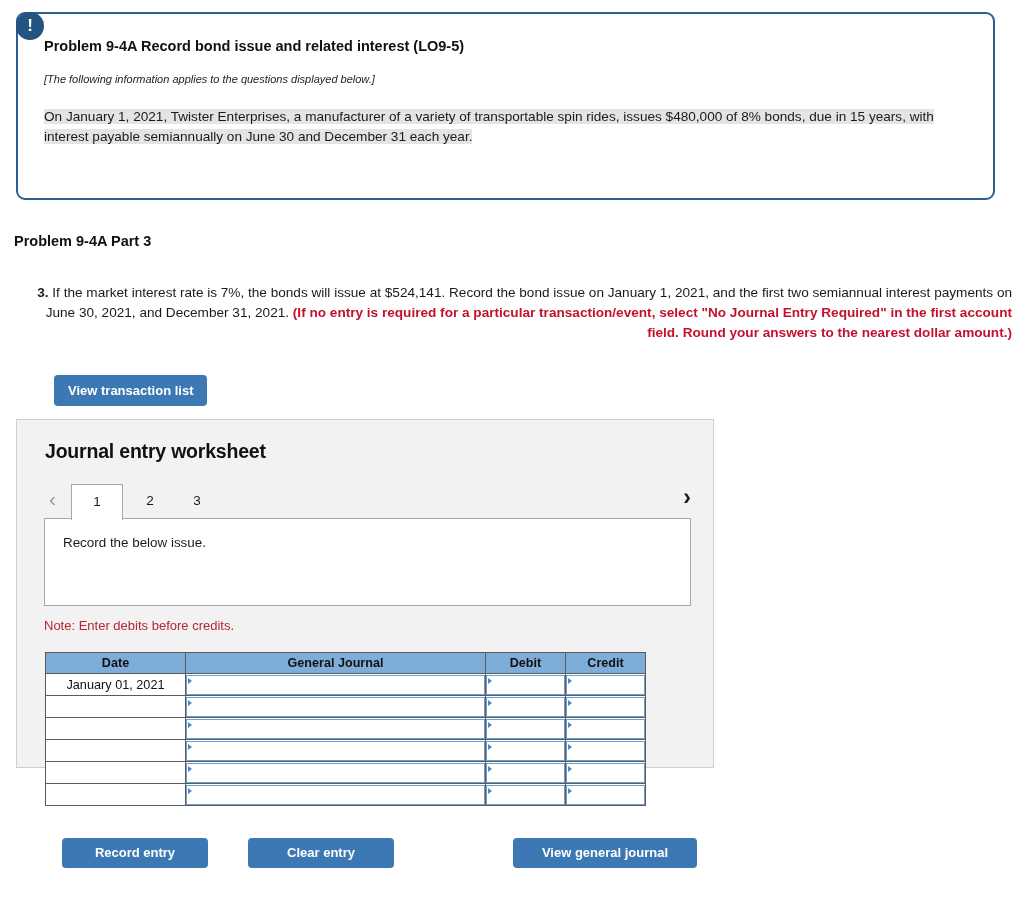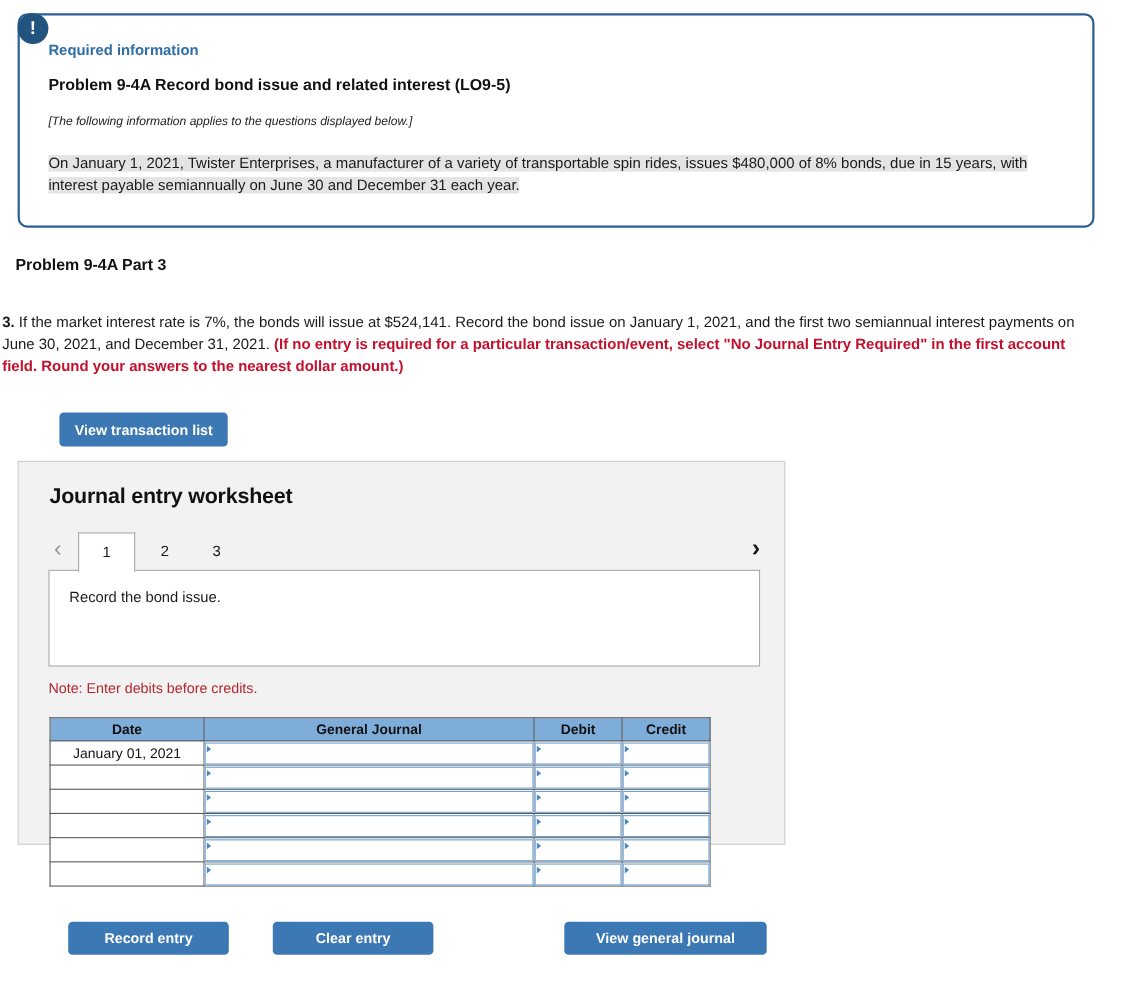--- a/index.html
+++ b/index.html
@@ -59,25 +59,26 @@
     max-width: 895px;
   }
   .highlight-para span { background: #e4e4e4; }
 
   
   .part-heading {
     position: absolute; left: 14px; top: 233px;
     font-weight: bold; font-size: 14.5px; color: #111111;
   }
   .question {
-    position: absolute; left: 2px; top: 283px;
+    position: absolute; left: 16px; top: 283px;
     width: 996px;
     font-size: 13.6px;
     line-height: 1.47;
     color: #1a1a1a;
+    text-align: right;
   }
   .question b.num { font-weight: bold; }
   .question .redbold { color: #c3112d; font-weight: bold; }
 
   
   .btn {
     background: #3c78b4;
     color: #ffffff;
     border: none;
     border-radius: 4px;
@@ -231,21 +232,20 @@
   .btn-record { position: absolute; left: 45px; top: 418px; width: 146px; }
   .btn-clear  { position: absolute; left: 231px; top: 418px; width: 146px; }
   .btn-viewgj { position: absolute; left: 496px; top: 418px; width: 184px; }
 </style>
 </head>
 <body>
 
 <div class="alert-wrap">
   <div class="alert-icon">!</div>
   <div class="alert-box">
-    <div class="req-label">Required information</div>
     <div class="prob-title">Problem 9-4A Record bond issue and related interest (LO9-5)</div>
     <div class="italic-note">[The following information applies to the questions displayed below.]</div>
     <p class="highlight-para"><span>On January 1, 2021, Twister Enterprises, a manufacturer of a variety of transportable spin rides, issues $480,000 of 8% bonds, due in 15 years, with interest payable semiannually on June 30 and December 31 each year.</span></p>
   </div>
 </div>
 
 <div class="part-heading">Problem 9-4A Part 3</div>
 
 <div class="question">
   <b class="num">3.</b><span> If the market interest rate is 7%, the bonds will issue at $524,141. Record the bond issue on January 1, 2021, and the first two semiannual interest payments on June 30, 2021, and December 31, 2021. </span><span class="redbold">(If no entry is required for a particular transaction/event, select "No Journal Entry Required" in the first account field. Round your answers to the nearest dollar amount.)</span>
@@ -259,21 +259,21 @@
 
   <div class="tabbar">
     <span class="chev chev-left">‹</span>
     <div class="tab tab-1 active">1</div>
     <div class="tab tab-2">2</div>
     <div class="tab tab-3">3</div>
     <span class="chev chev-right">›</span>
   </div>
 
   <div class="tab-panel">
-    <div class="tab-panel-text">Record the bond issue.</div>
+    <div class="tab-panel-text">Record the below issue.</div>
   </div>
 
   <div class="note-line">Note: Enter debits before credits.</div>
 
   <table class="jtable">
     <colgroup>
       <col class="col-date">
         <col class="col-gj">
         <col class="col-debit">
         <col class="col-credit">

